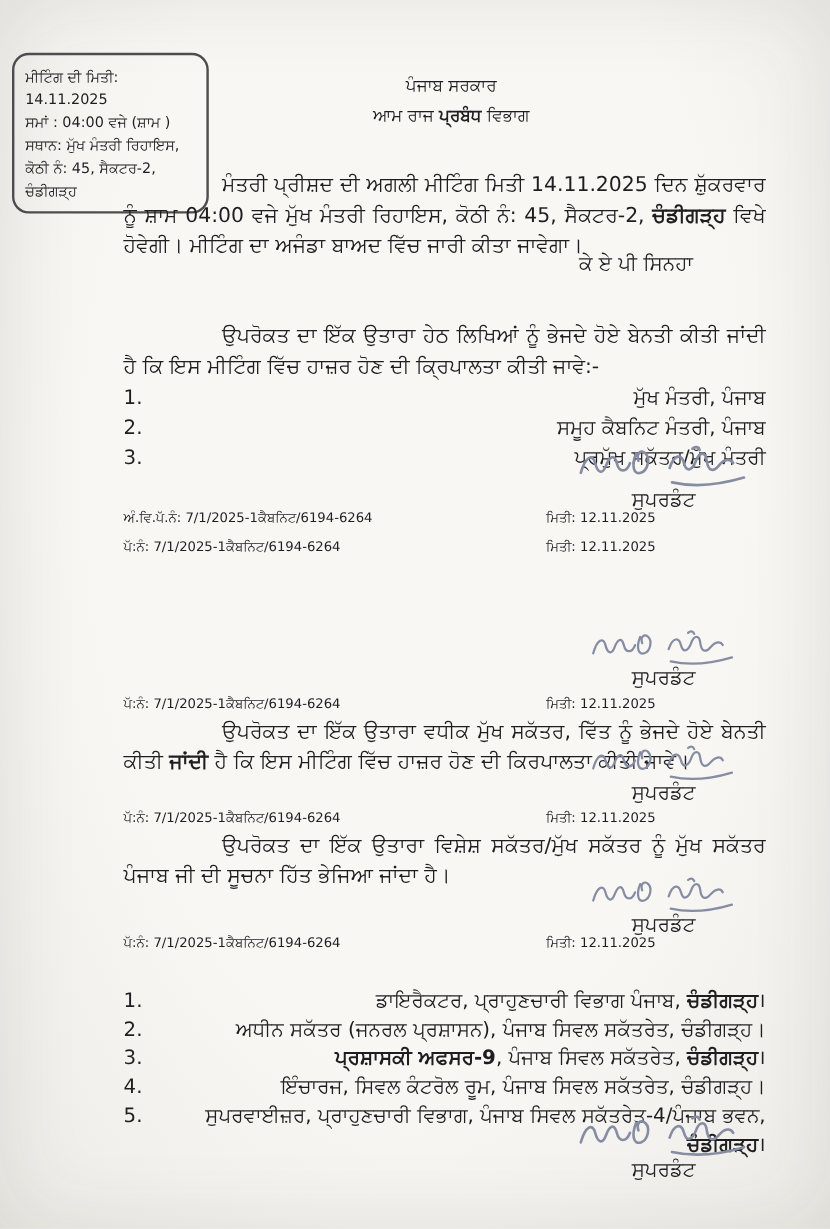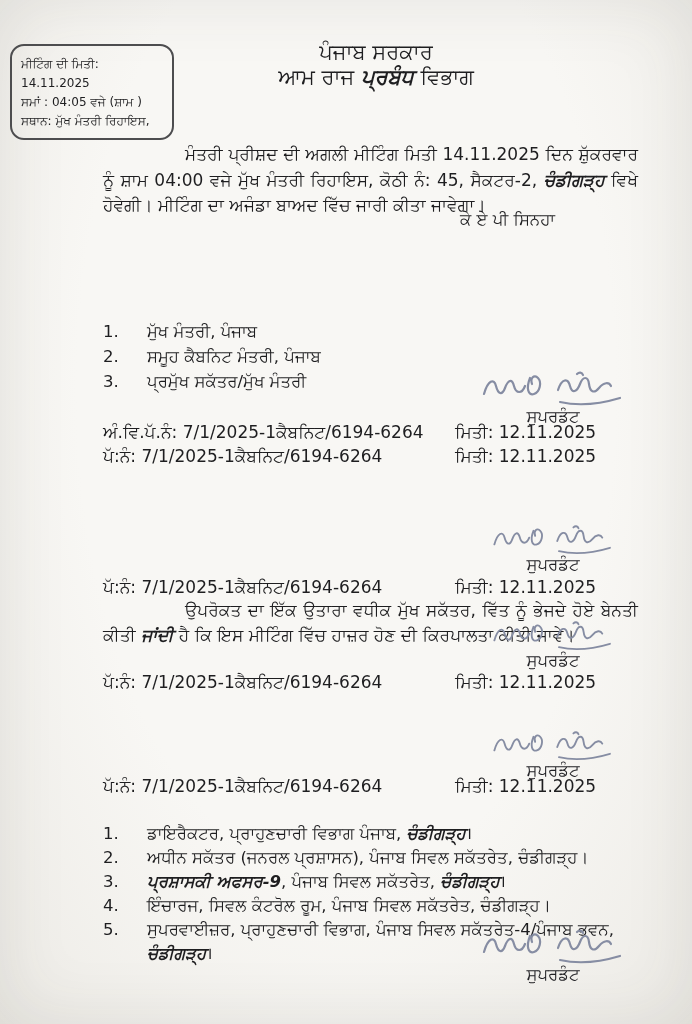--- a/index.html
+++ b/index.html
@@ -5,52 +5,52 @@
   html,body{margin:0;padding:0;}
   .page{
     position:relative;
     width:692px;height:1024px;
     background:radial-gradient(ellipse at 50% 38%, #f8f7f4 55%, #edebe6 100%);
     font-family:"DejaVu Sans", sans-serif;
     color:#1e1e20;
     overflow:hidden;
     box-shadow:inset 0 0 70px rgba(60,55,45,.10);
   }
-  .b{font-weight:bold;font-style:italic;}
+  .b{font-weight:bold;}
   
   .info-box{
     position:absolute;left:10px;top:44px;width:142px;
     border:2px solid #4d4d4f;border-radius:14px;
     padding:9px 9px 7px 9px;
     font-size:12px;line-height:19px;
     background:transparent;
   }
   
-  .hdr{position:absolute;left:160px;right:100px;top:40px;text-align:center;
-       font-size:21px;line-height:25px;}
+  .hdr{position:absolute;left:160px;right:100px;top:60px;text-align:center;
+       font-size:14px;line-height:25px;}
   
   .para{position:absolute;left:103px;right:54px;
         font-size:17px;line-height:25.5px;
         text-align:justify;text-indent:82px;}
   
   .officer{position:absolute;left:460px;top:207px;width:140px;
-           text-align:left;font-size:16.5px;line-height:25px;}
+           text-align:center;font-size:16.5px;line-height:25px;}
   
   .nlist{position:absolute;left:103px;right:54px;font-size:16.5px;}
   .nitem{display:flex;}
   .nitem .num{width:44px;flex:0 0 44px;}
-  .nitem .itxt{flex:1;}
+  .nitem .itxt{flex:1;text-align:right;}
   .lh25 .nitem{line-height:25px;}
   .lh24 .nitem{line-height:24px;}
   
   .sig{position:absolute;left:468px;width:170px;text-align:center;}
   .sig svg{display:block;margin:0 auto;}
   .sig .sig-title{font-size:16.5px;line-height:19px;color:#222226;margin-top:-3px;}
   
-  .refrow{position:absolute;left:103px;right:66px;font-size:17px;line-height:22px;}
+  .refrow{position:absolute;left:103px;right:66px;font-size:11px;line-height:22px;}
   .refrow .rdate{position:absolute;left:352px;top:0;}
 </style>
 </head>
 <body>
 
 <div class="page">
 
   <svg width="0" height="0" style="position:absolute" aria-hidden="true">
     <defs>
       <g id="scrawl" fill="none" stroke="#868da3" stroke-width="2.2" stroke-linecap="round">
@@ -58,35 +58,37 @@
         <path d="M52 8 C48 18 50 26 56 24 C62 22 64 12 60 8 C56 4 52 8 54 14"></path>
         <path d="M80 20 C84 8 90 8 92 16 C94 24 99 22 102 14 C105 6 110 6 111 14 C112 22 116 24 121 18 C126 12 131 12 133 16"></path>
         <path d="M99 4 C101 2 104 2 105 5"></path>
         <path d="M82 32 C100 36 122 34 142 28"></path>
       </g>
     </defs>
   </svg>
 
   <div class="info-box">
     <div>ਮੀਟਿੰਗ ਦੀ ਮਿਤੀ: 14.11.2025</div>
-    <div>ਸਮਾਂ : 04:05 ਵਜੇ (ਸ਼ਾਮ )</div>
+    <div>ਸਮਾਂ : 04:00 ਵਜੇ (ਸ਼ਾਮ )</div>
     <div>ਸਥਾਨ: ਮੁੱਖ ਮੰਤਰੀ ਰਿਹਾਇਸ,</div>
+    <div>ਕੋਠੀ ਨੰ: 45, ਸੈਕਟਰ-2, ਚੰਡੀਗੜ੍ਹ</div>
   </div>
 
   <div class="hdr">
     <div>ਪੰਜਾਬ ਸਰਕਾਰ</div>
     <div><span>ਆਮ ਰਾਜ </span><span class="b">ਪ੍ਰਬੰਧ</span><span> ਵਿਭਾਗ</span></div>
   </div>
 
   <div class="para" style="top:142px"><span>ਮੰਤਰੀ ਪ੍ਰੀਸ਼ਦ ਦੀ ਅਗਲੀ ਮੀਟਿੰਗ ਮਿਤੀ 14.11.2025 ਦਿਨ ਸ਼ੁੱਕਰਵਾਰ ਨੂੰ ਸ਼ਾਮ 04:00 ਵਜੇ ਮੁੱਖ ਮੰਤਰੀ ਰਿਹਾਇਸ, ਕੋਠੀ ਨੰ: 45, ਸੈਕਟਰ-2, </span><span class="b">ਚੰਡੀਗੜ੍ਹ</span><span> ਵਿਖੇ ਹੋਵੇਗੀ। ਮੀਟਿੰਗ ਦਾ ਅਜੰਡਾ ਬਾਅਦ ਵਿੱਚ ਜਾਰੀ ਕੀਤਾ ਜਾਵੇਗਾ।</span></div>
 
   <div class="officer">
     <div>ਕੇ ਏ ਪੀ ਸਿਨਹਾ</div>
   </div>
 
+  <div class="para" style="top:268px">ਉਪਰੋਕਤ ਦਾ ਇੱਕ ਉਤਾਰਾ ਹੇਠ ਲਿਖਿਆਂ ਨੂੰ ਭੇਜਦੇ ਹੋਏ ਬੇਨਤੀ ਕੀਤੀ ਜਾਂਦੀ ਹੈ ਕਿ ਇਸ ਮੀਟਿੰਗ ਵਿੱਚ ਹਾਜ਼ਰ ਹੋਣ ਦੀ ਕ੍ਰਿਪਾਲਤਾ ਕੀਤੀ ਜਾਵੇ:-</div>
 
   <div class="nlist lh25" style="top:319px">
     <div class="nitem">
       <span class="num">1.</span>
       <span class="itxt">ਮੁੱਖ ਮੰਤਰੀ, ਪੰਜਾਬ</span>
     </div>
     <div class="nitem">
       <span class="num">2.</span>
       <span class="itxt">ਸਮੂਹ ਕੈਬਨਿਟ ਮੰਤਰੀ, ਪੰਜਾਬ</span>
     </div>
@@ -132,20 +134,21 @@
         <use href="#scrawl"></use>
       </svg>
     <div class="sig-title">ਸੁਪਰਡੰਟ</div>
   </div>
 
   <div class="refrow" style="top:671px">
     <span>ਪੱ:ਨੰ: 7/1/2025-1ਕੈਬਨਿਟ/6194-6264</span>
     <span class="rdate">ਮਿਤੀ: 12.11.2025</span>
   </div>
 
+  <div class="para" style="top:693px;line-height:25px">ਉਪਰੋਕਤ ਦਾ ਇੱਕ ਉਤਾਰਾ ਵਿਸ਼ੇਸ਼ ਸਕੱਤਰ/ਮੁੱਖ ਸਕੱਤਰ ਨੂੰ ਮੁੱਖ ਸਕੱਤਰ ਪੰਜਾਬ ਜੀ ਦੀ ਸੂਚਨਾ ਹਿੱਤ ਭੇਜਿਆ ਜਾਂਦਾ ਹੈ।</div>
 
   <div class="sig" style="top:730px">
     <svg width="140" height="34" viewBox="0 0 150 40" aria-label="ਮਲਕੀਤ ਸਿੰਘ">
         <use href="#scrawl"></use>
       </svg>
     <div class="sig-title">ਸੁਪਰਡੰਟ</div>
   </div>
 
   <div class="refrow" style="top:775px">
     <span>ਪੱ:ਨੰ: 7/1/2025-1ਕੈਬਨਿਟ/6194-6264</span>

